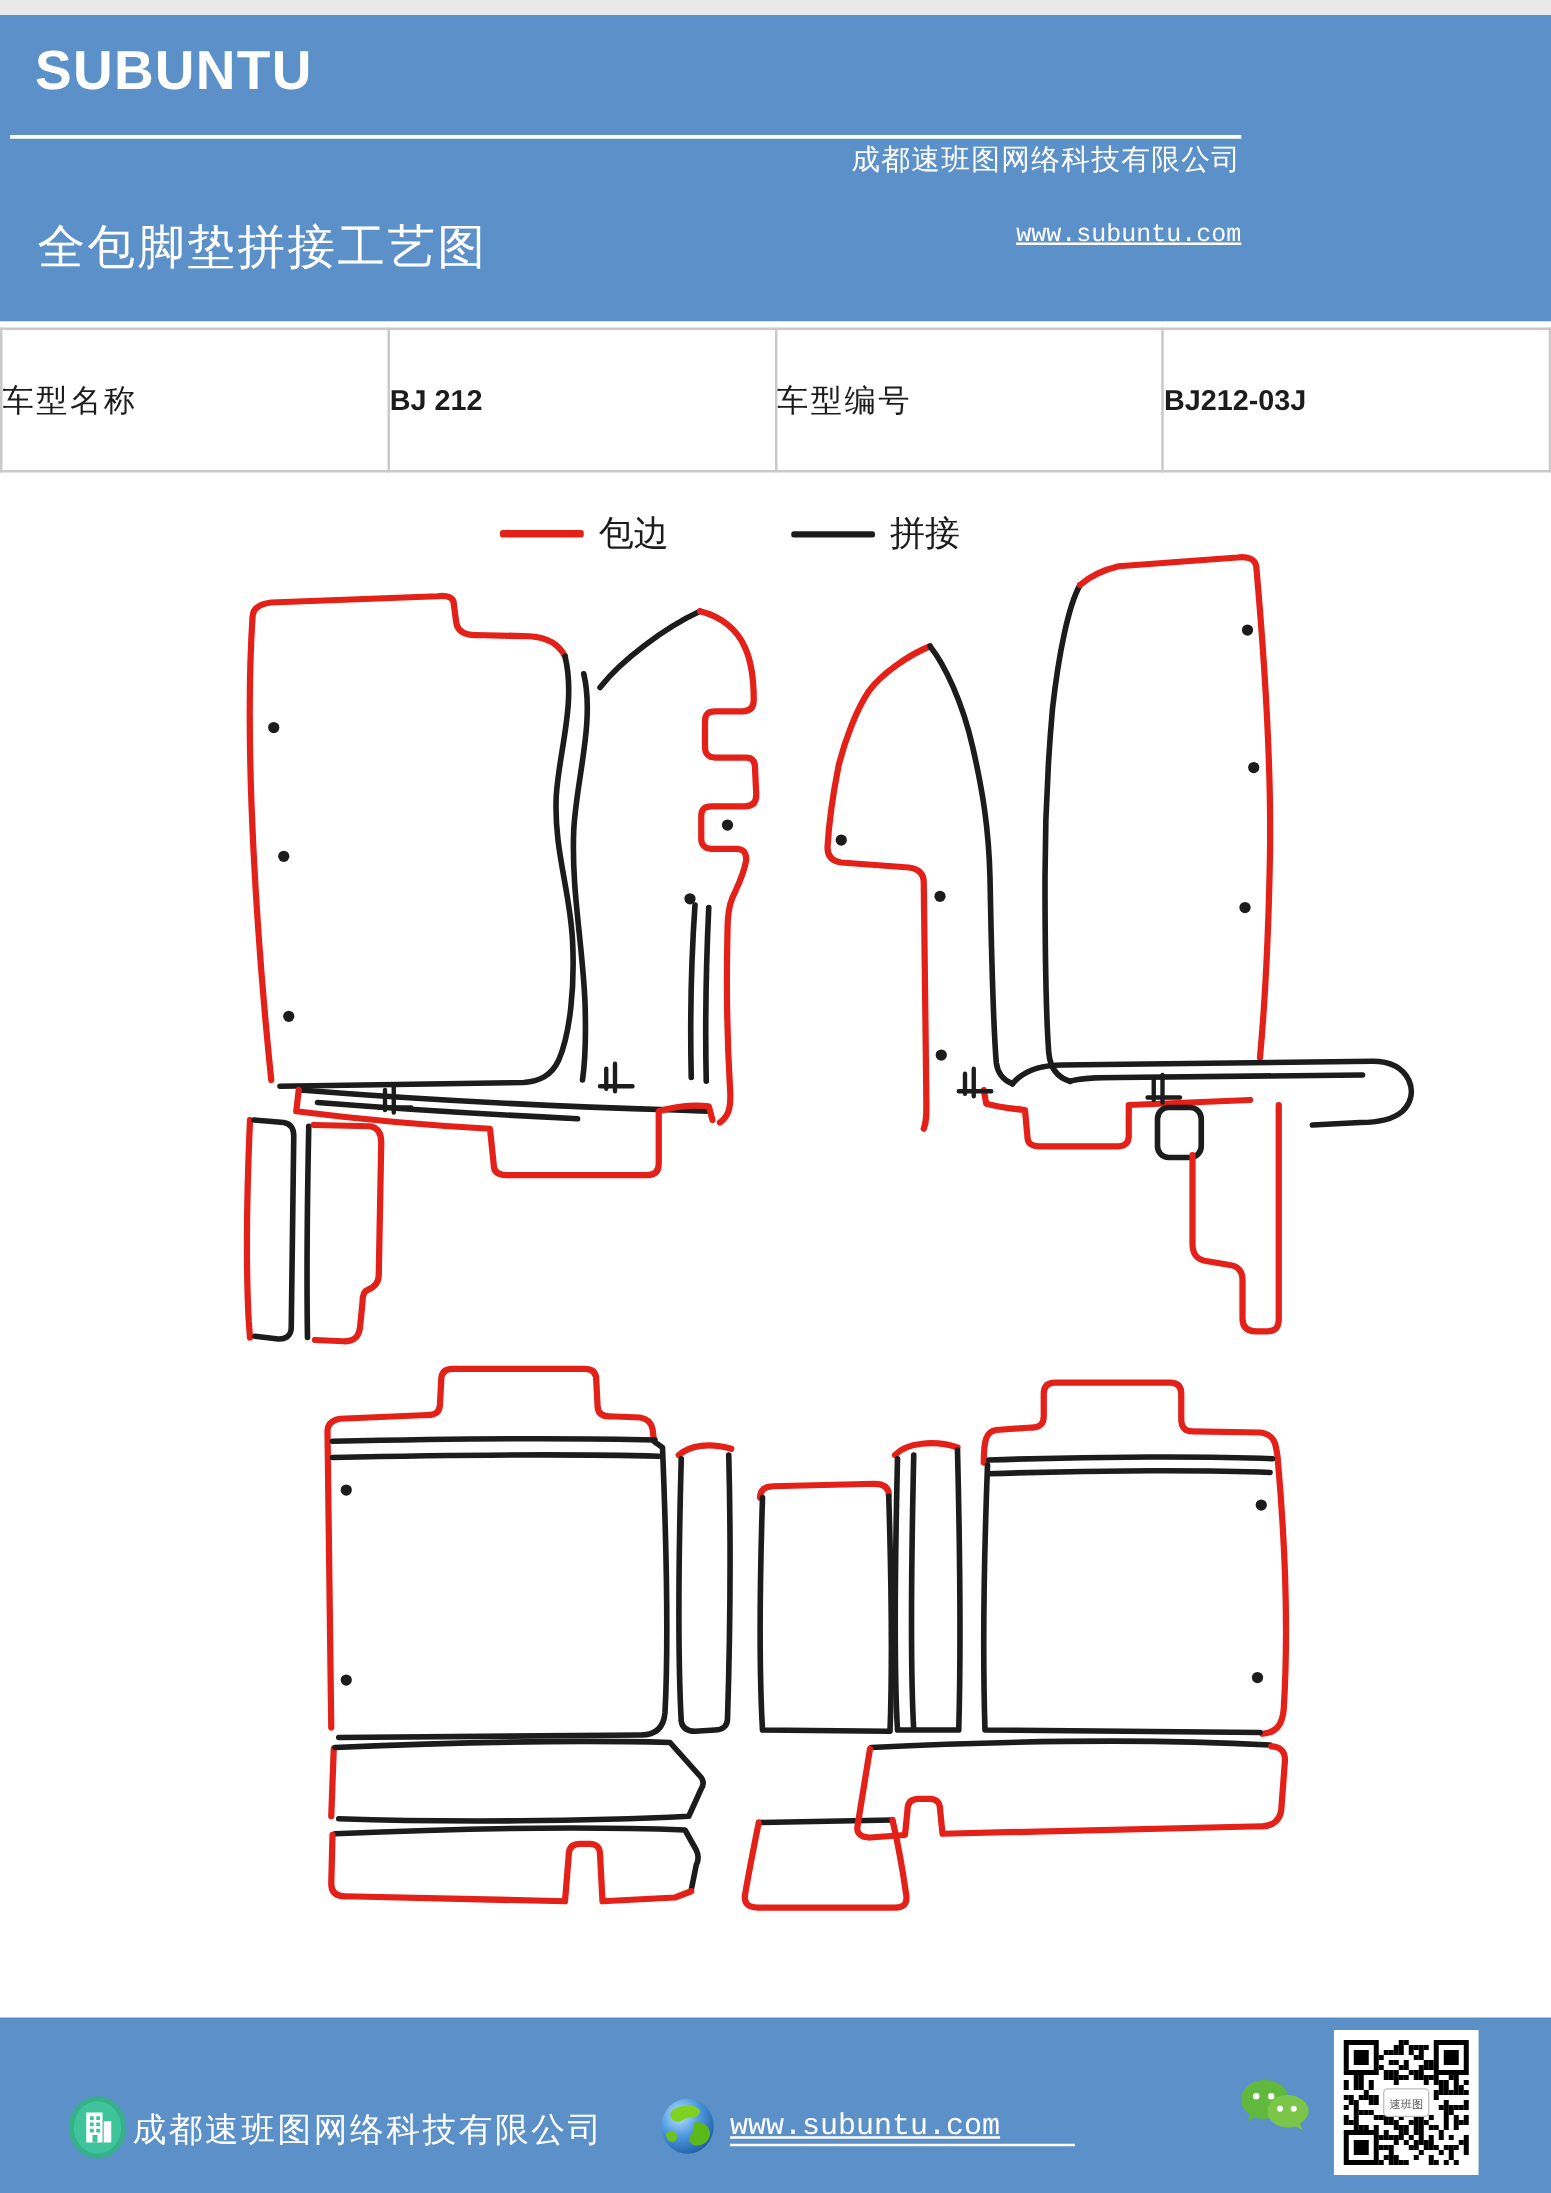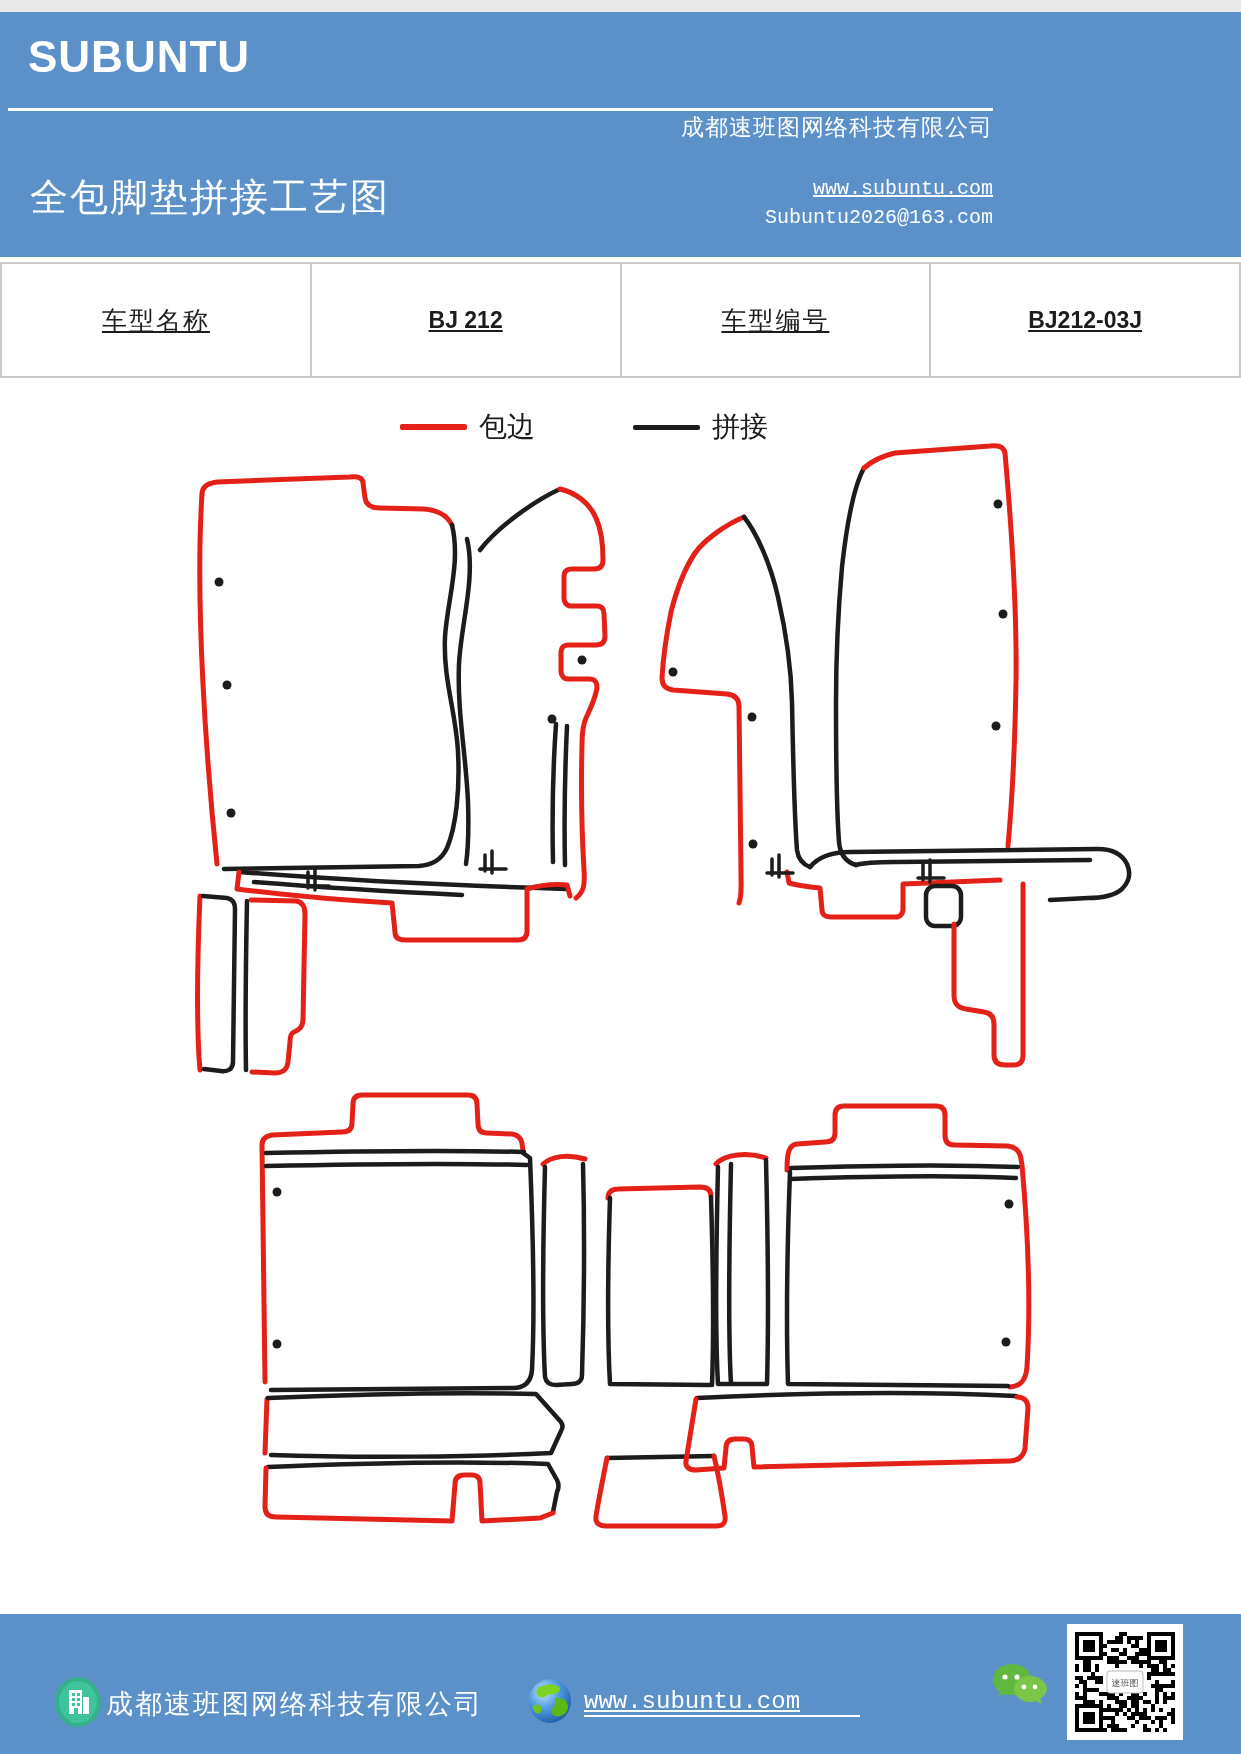--- a/index.html
+++ b/index.html
@@ -24,21 +24,21 @@
   .header-company{font-size:23px;font-family:"Liberation Serif",serif;letter-spacing:1px;}
   .header-links{margin-top:34px;font-family:"Liberation Mono",monospace;}
   .header-link{display:block;font-size:20px;color:#fff;text-decoration:underline;cursor:pointer;}
   .header-email{display:block;font-size:20px;margin-top:6px;}
   .sop{position:absolute;right:36px;top:56px;width:200px;text-align:center;
        font-size:88px;font-weight:700;letter-spacing:2px;font-family:"Liberation Sans",sans-serif;}
 
   
   .info-table{position:absolute;left:0;top:250px;width:1241px;height:116px;
               border-collapse:collapse;table-layout:fixed;background:#fff;}
-  .info-table td{border:2px solid var(--table-border);text-align:center;vertical-align:middle;color:var(--ink);text-decoration:underline;}
+  .info-table td{border:2px solid var(--table-border);vertical-align:middle;color:var(--ink);}
   .info-table .lbl{font-family:"Liberation Serif",serif;font-size:25px;letter-spacing:2px;}
   .info-table .val{font-family:"Liberation Sans",sans-serif;font-size:23px;font-weight:600;}
 
   
   .legend{position:absolute;left:0;top:396px;width:1083px;height:36px;}
   .legend-item{position:absolute;display:flex;align-items:center;}
   .legend-item.red{left:400px;top:0;}
   .legend-item.black{left:633px;top:0;}
   .legend-swatch{width:67px;height:6px;border-radius:2px;}
   .legend-swatch.red{background:var(--red);}
@@ -68,21 +68,20 @@
 <div class="page">
 
   <div class="header">
     <div class="brand">SUBUNTU</div>
     <div class="header-rule"></div>
     <div class="doc-title">全包脚垫拼接工艺图</div>
     <div class="header-right">
       <div class="header-company">成都速班图网络科技有限公司</div>
       <div class="header-links">
         <a class="header-link">www.subuntu.com</a>
-        <span class="header-email">Subuntu2026@163.com</span>
       </div>
     </div>
   </div>
 
   <table class="info-table">
     <tbody>
         <tr>
       <td class="lbl">车型名称</td>
       <td class="val">BJ 212</td>
       <td class="lbl">车型编号</td>

